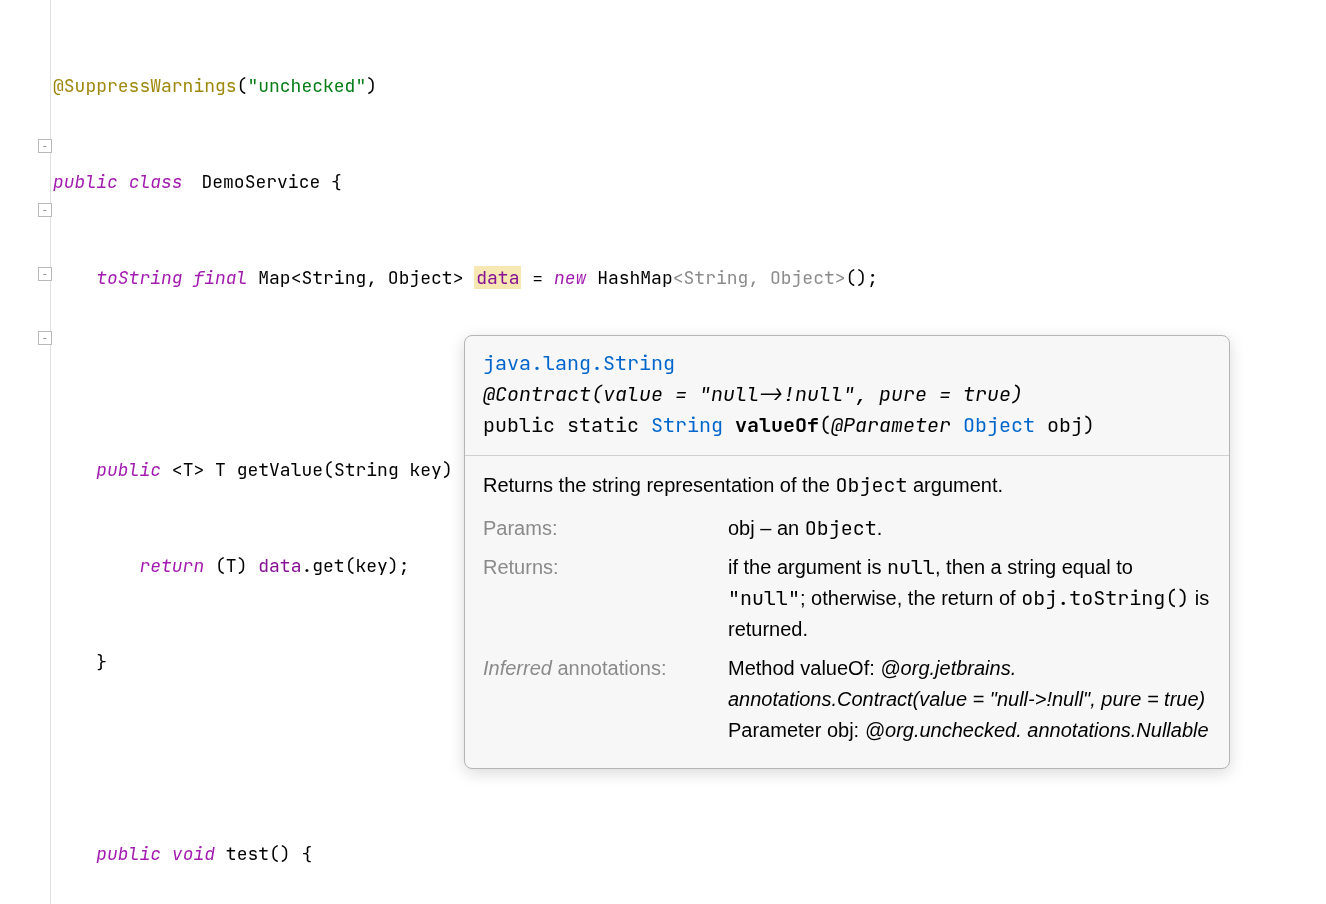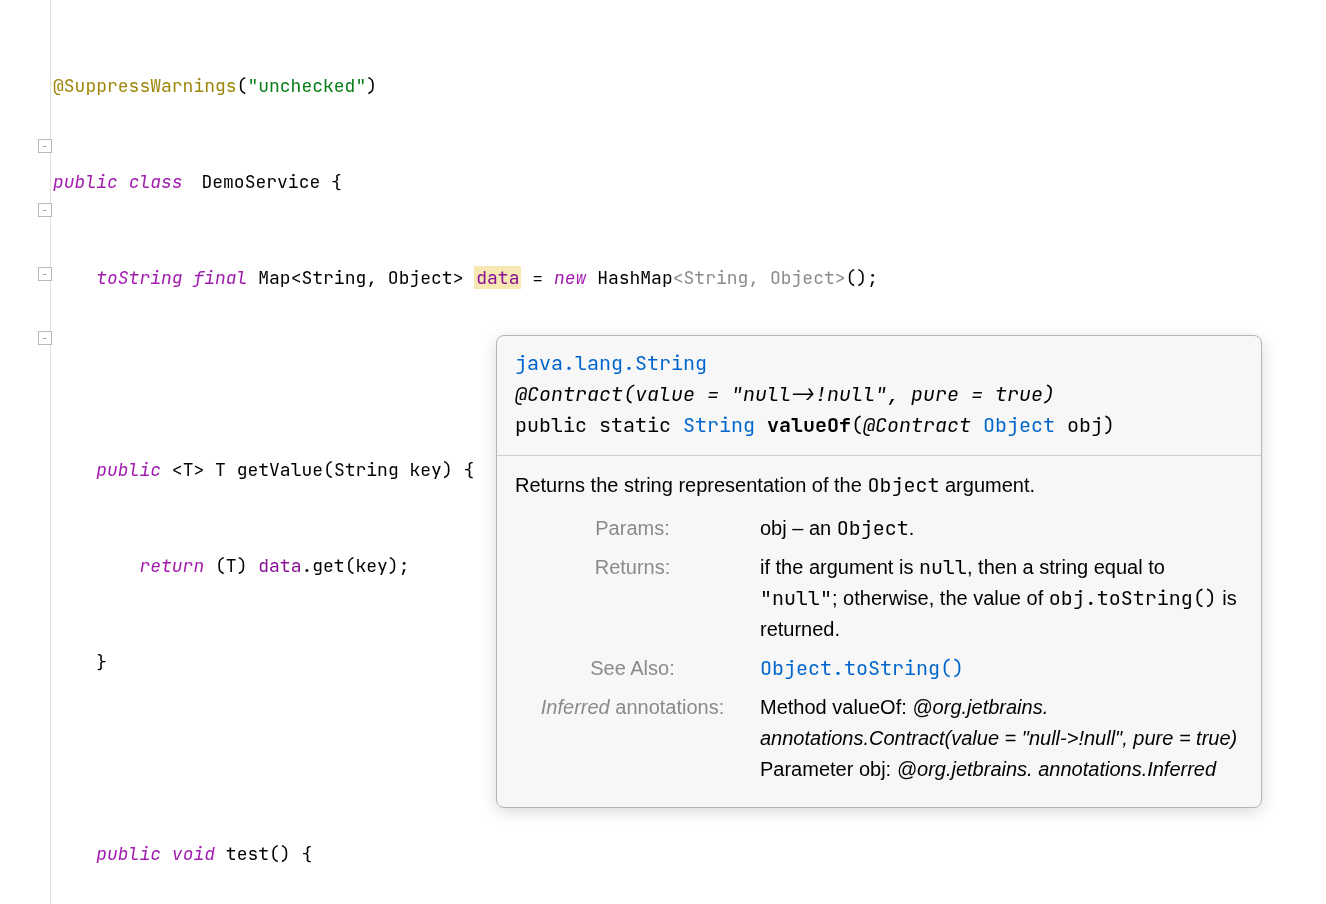--- a/index.html
+++ b/index.html
@@ -53,21 +53,21 @@
   .kw { color: #a21caf; font-style: italic; }
   .ann { color: #9e880d; }
   .str { color: #067d17; }
   .cls { color: #000000; margin-left: 8px; }
   .field { color: #871094; }
   .field-hl { background: #f7e7b3; color: #871094; padding: 0 2px; }
   .gray { color: #8c8c8c; }
 
   .tooltip {
     position: absolute;
-    left: 496px;
+    left: 464px;
     top: 335px;
     width: 764px;
     background: #f7f7f7;
     border: 1px solid #b5b5b5;
     border-radius: 8px;
     box-shadow: 0 4px 16px rgba(0,0,0,0.15);
     overflow: hidden;
     font-family: -apple-system, "Helvetica Neue", Arial, sans-serif;
     font-size: 20px;
     line-height: 1.55;
@@ -92,21 +92,20 @@
     width: 100%;
   }
   .tooltip td {
     vertical-align: top;
     padding: 4px 0;
   }
   .tooltip td.label {
     color: #8a8a8a;
     width: 235px;
     padding-right: 10px;
-    text-align: center;
   }
   .tooltip td.label .italic { font-style: italic; }
   .tooltip .mono { font-family: "JetBrains Mono","Menlo",monospace; }
   .tooltip .val-italic { font-style: italic; }
 </style>
 </head>
 <body>
 
 <div class="editor">
   <div class="gutter">
@@ -128,41 +127,37 @@
     
     
     
   </div>
 </div>
 
 <div class="tooltip">
   <div class="sig">
     <div><span class="link">java.lang.String</span></div>
     <div><span class="ann-italic">@Contract(value = "null-&gt;!null", pure = true)</span></div>
-    <div><span>public static </span><span class="link">String</span> <span class="bold">valueOf</span>(<span class="ann-italic">@Contract</span> <span class="link">Object</span><span> obj)</span></div>
+    <div><span>public static </span><span class="link">String</span> <span class="bold">valueOf</span>(<span class="ann-italic">@Parameter</span> <span class="link">Object</span><span> obj)</span></div>
   </div>
   <div class="body">
     <div class="desc"><span>Returns the string representation of the </span><span class="mono">Object</span><span> argument.</span></div>
     <table>
       <tbody>
           <tr>
         <td class="label">Params:</td>
         <td><span>obj – an </span><span class="mono">Object</span><span>.</span></td>
       </tr>
       <tr>
         <td class="label">Returns:</td>
-        <td><span>if the argument is </span><span class="mono">null</span><span>, then a string equal to </span><span class="mono">"null"</span><span>; otherwise, the value of </span><span class="mono">obj.toString()</span><span> is returned.</span></td>
-      </tr>
-      <tr>
-        <td class="label">See Also:</td>
-        <td><span class="link mono">Object.toString()</span></td>
+        <td><span>if the argument is </span><span class="mono">null</span><span>, then a string equal to </span><span class="mono">"null"</span><span>; otherwise, the return of </span><span class="mono">obj.toString()</span><span> is returned.</span></td>
       </tr>
       <tr>
         <td class="label"><span class="italic">Inferred</span><span> annotations:</span></td>
         <td>
           <span>Method valueOf: </span><span class="val-italic">@org.jetbrains. annotations.Contract(value = "null-&gt;!null", pure = true)</span><br>
-          <span>Parameter obj: </span><span class="val-italic">@org.jetbrains. annotations.Inferred</span>
+          <span>Parameter obj: </span><span class="val-italic">@org.unchecked. annotations.Nullable</span>
         </td>
       </tr>
     </tbody>
       </table>
   </div>
 </div>
 
 </body></html>

